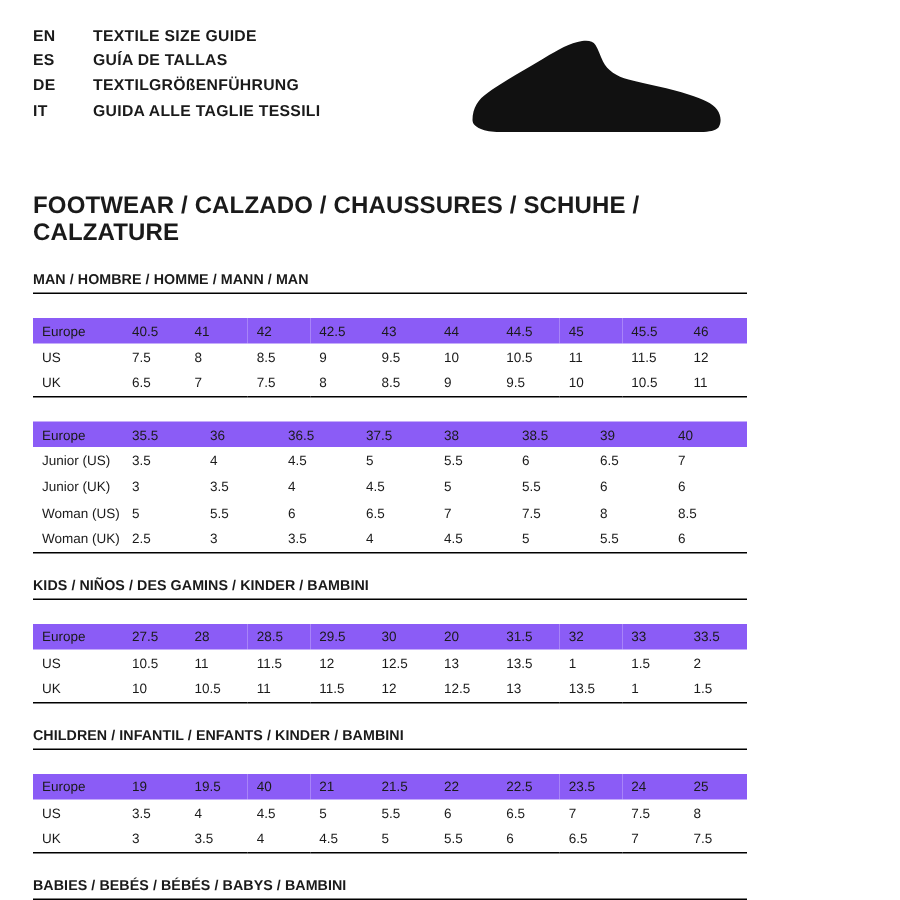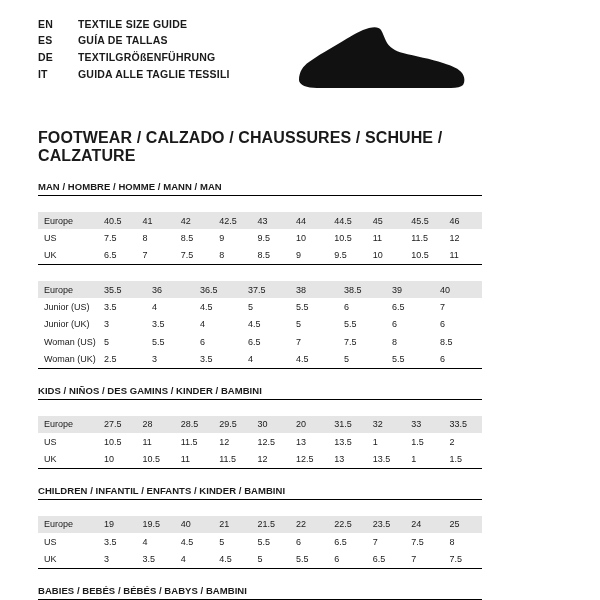--- a/index.html
+++ b/index.html
@@ -13,21 +13,21 @@
     font-family: "Liberation Sans", sans-serif;
     color: #1a1a1a;
     position: relative;
     overflow: hidden;
   }
   .page {
     width: 520px;
     height: 600px;
     position: relative;
     box-sizing: border-box;
-    padding: 0 38px;
+    padding: 0 22px;
   }
 
   
   .header {
     position: relative;
     padding-top: 16px;
     height: 118px;
     box-sizing: border-box;
   }
   .lang-table {
@@ -81,21 +81,21 @@
     width: 100%;
     font-size: 9px;
     table-layout: fixed;
   }
   table.sizes td {
     padding: 3.5px 0 3.5px 6px;
     line-height: 1.15;
     white-space: nowrap;
   }
   table.sizes tr.shade td {
-    background: #e5e5e5;
+    background: #8b5cf6;
   }
   table.sizes tr.line td {
     border-bottom: 1px solid #000;
   }
   table.sizes td.lbl {
     width: 60px;
   }
 
   
 </style>

